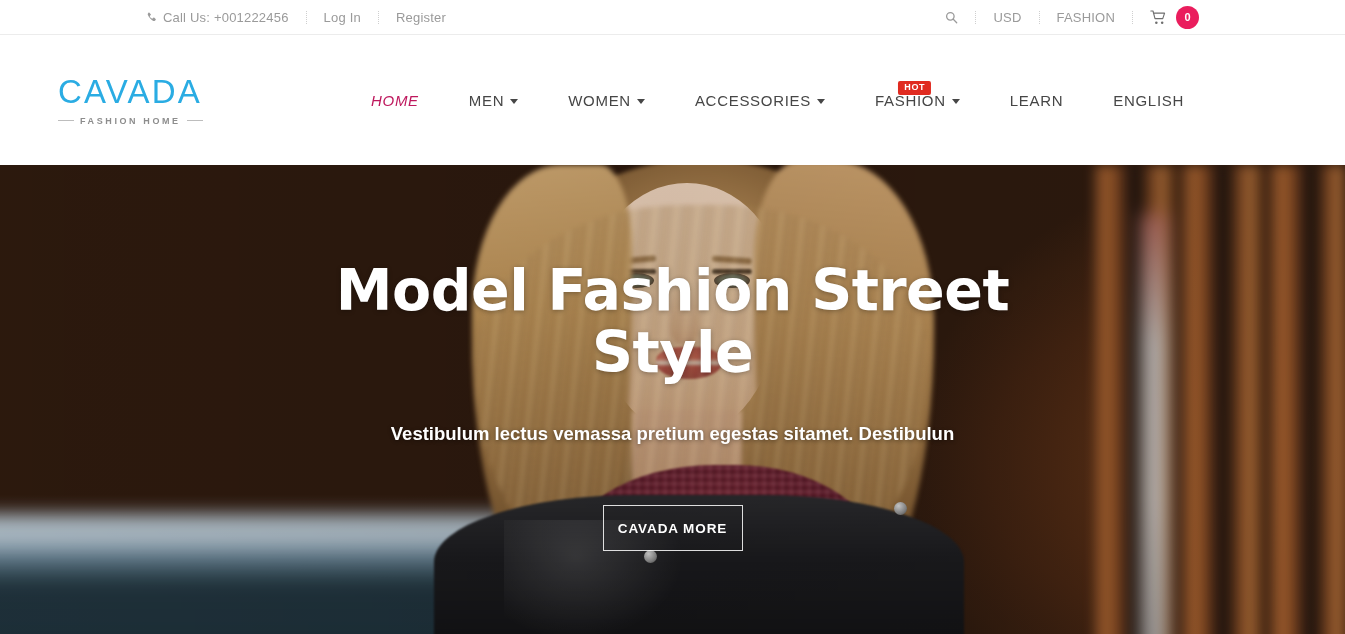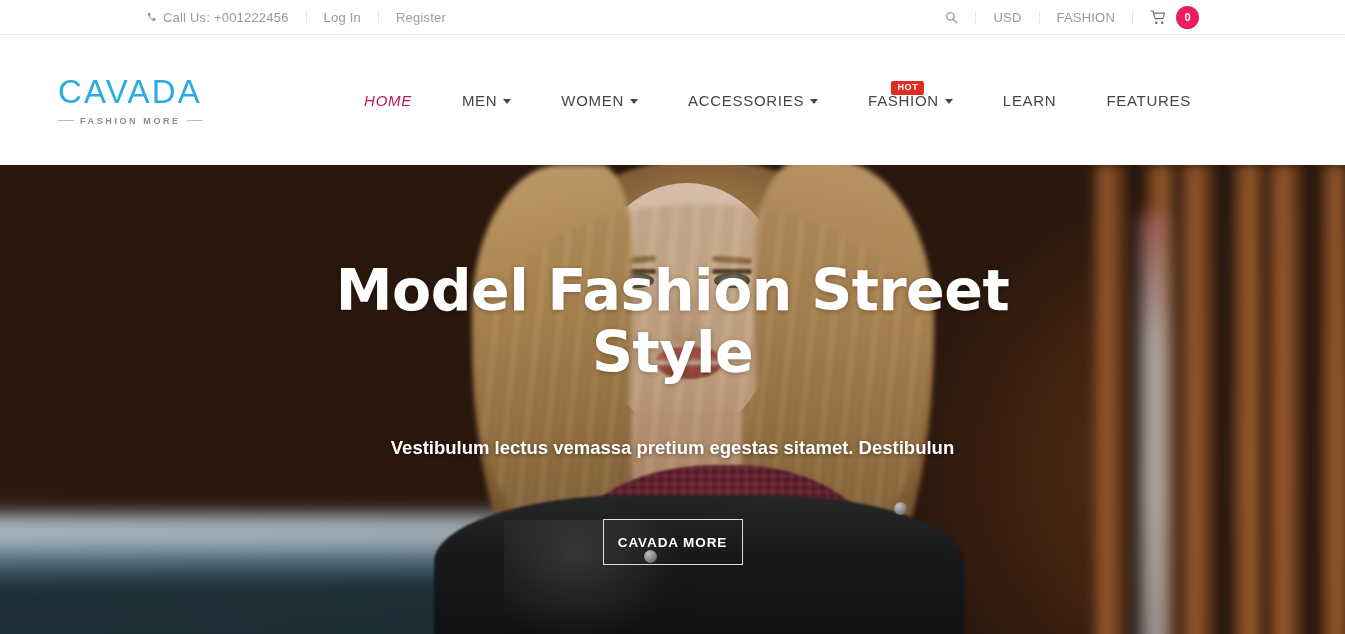--- a/index.html
+++ b/index.html
@@ -329,21 +329,21 @@
     font-family: "DejaVu Sans", sans-serif;
     font-size: 57px;
     font-weight: bold;
     color: #ffffff;
     line-height: 1.08;
     letter-spacing: -.5px;
     max-width: 760px;
     text-shadow: 0 1px 5px rgba(0,0,0,.30);
   }
   .hero-sub {
-    margin-top: 50px;
+    margin-top: 36px;
     font-size: 18.5px;
     font-weight: bold;
     color: #ffffff;
     line-height: 1.62;
     max-width: 640px;
     text-shadow: 0 1px 4px rgba(0,0,0,.45);
   }
   .hero-btn {
     margin-top: 56px;
     display: inline-flex;
@@ -402,21 +402,21 @@
       <span class="cart-badge">0</span>
     </div>
   </div>
 </div>
 
 <div class="header">
   <div class="logo">
     <div class="logo-word">CAVADA</div>
     <div class="logo-sub">
       <span class="dash"></span>
-      <span>FASHION MORE</span>
+      <span>FASHION HOME</span>
       <span class="dash"></span>
     </div>
   </div>
 
   <nav class="mainnav">
     <div class="nav-item active">
       <span>HOME</span>
     </div>
     <div class="nav-item">
       <span>MEN</span>
@@ -432,21 +432,21 @@
     </div>
     <div class="nav-item">
       <span class="hot-badge">HOT</span>
       <span>FASHION</span>
       <span class="caret"></span>
     </div>
     <div class="nav-item">
       <span>LEARN</span>
     </div>
     <div class="nav-item">
-      <span>FEATURES</span>
+      <span>ENGLISH</span>
     </div>
   </nav>
 </div>
 
 <div class="hero">
   <div class="hero-bg"></div>
   <div class="hero-columns"></div>
   <div class="hero-car"></div>
 
   <div class="model">

